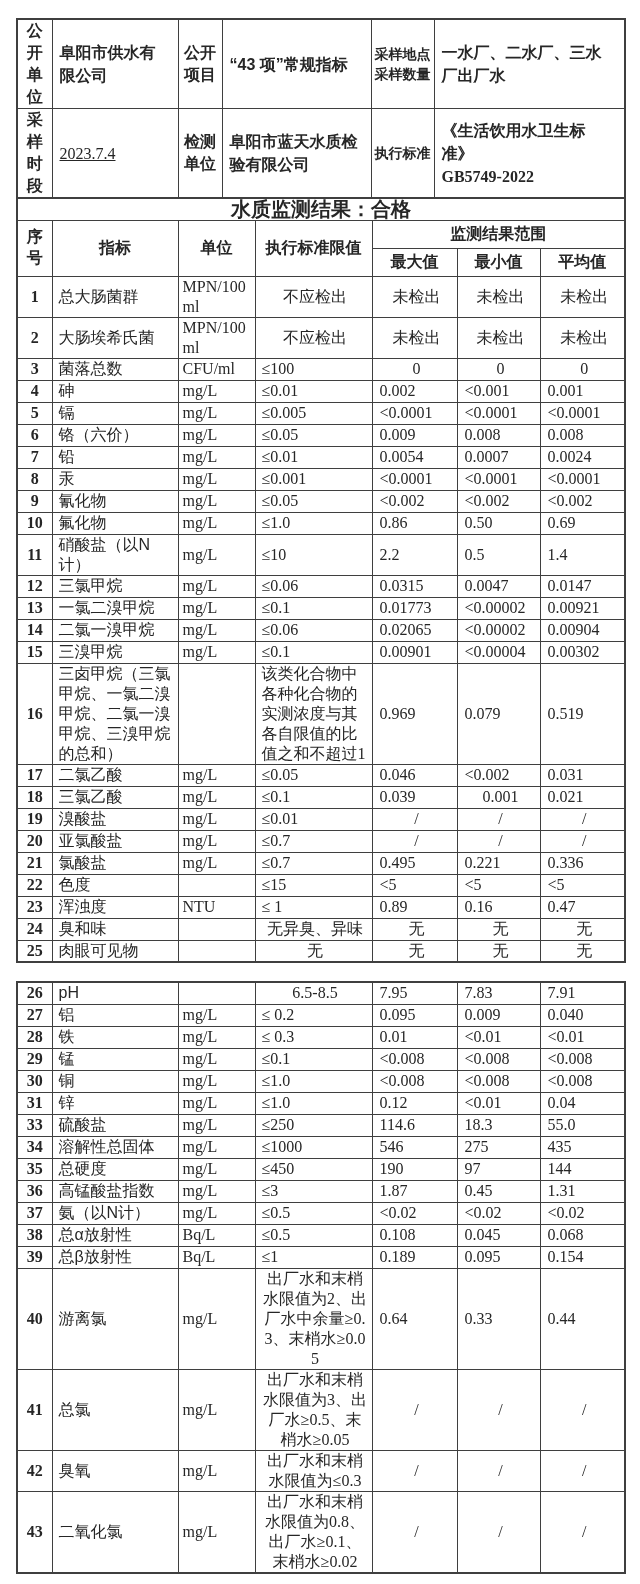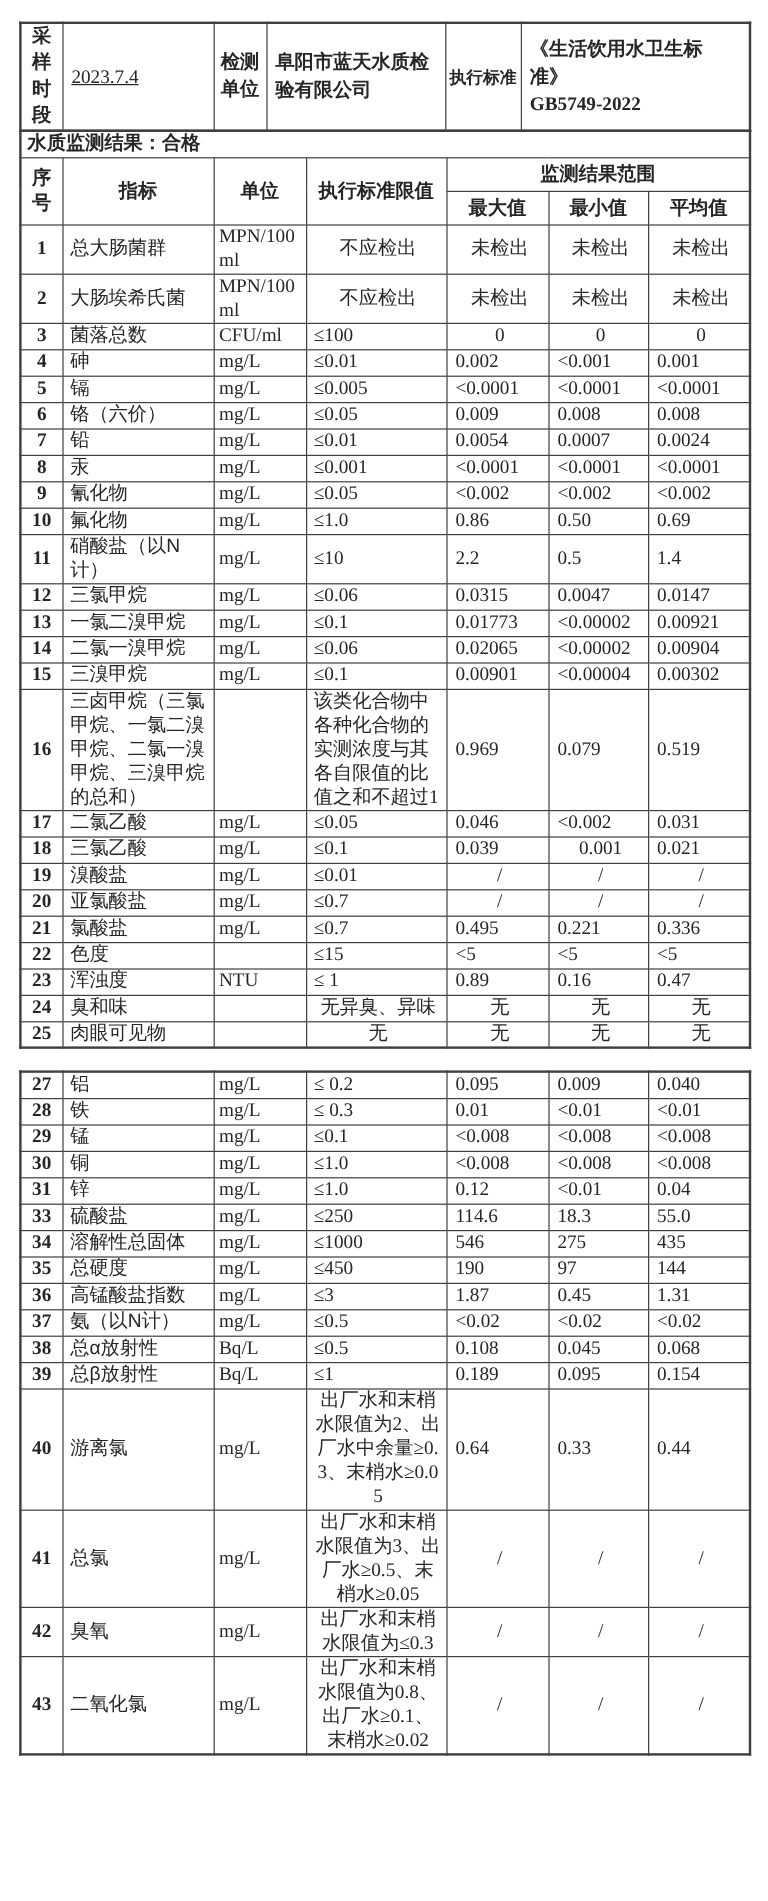--- a/index.html
+++ b/index.html
@@ -16,21 +16,21 @@
   .info td{height:57px;}
   .info .lbl{font-weight:700;text-align:center;white-space:pre-line;padding:0 2px;line-height:22px;}
   .info .lbl.sm{font-size:14px;line-height:20px;}
   .info .valc{font-weight:700;line-height:23px;padding:0 7px;}
   .num{font-family:"Liberation Serif",serif;}
   .info .numv{font-weight:400;text-decoration:underline;}
   .std-code{font-weight:700;font-family:"Liberation Serif",serif;}
   
   .main{margin-top:-2px;}
   .main th{font-weight:700;height:28px;text-align:center;padding:0 2px;}
-  .banner{height:30px;font-weight:700;font-size:16px;margin-top:12px;}
+  .banner{height:30px;text-align:center;font-weight:700;font-size:20px;margin-top:12px;}
   .main td,.part2 td{height:22px;line-height:20px;}
   .no{text-align:center;font-weight:700;}
   .name{text-align:left;padding:0 4px 0 6px;}
   .unit{padding:0 2px 0 4px;}
   .limit{padding:0 3px 0 6px;}
   .val{padding:0 3px 0 7px;}
   .c{text-align:center;}
   .part2{margin-top:18px;}
   .std{white-space:pre-line;}
 </style>
@@ -42,20 +42,31 @@
   <table class="info">
     <colgroup>
       <col style="width:35px">
         <col style="width:126px">
         <col style="width:44px">
       <col style="width:149px">
         <col style="width:63px">
         <col style="width:191px">
     </colgroup>
     <tbody>
+      <tr>
+        <td class="lbl">公开
+单位</td>
+        <td class="valc">阜阳市供水有限公司</td>
+        <td class="lbl">公开
+项目</td>
+        <td class="valc">“43 项”常规指标</td>
+        <td class="lbl sm">采样地点
+采样数量</td>
+        <td class="valc">一水厂、二水厂、三水厂出厂水</td>
+      </tr>
       <tr>
         <td class="lbl">采样
 时段</td>
         <td class="valc numv num">2023.7.4</td>
         <td class="lbl">检测
 单位</td>
         <td class="valc">阜阳市蓝天水质检验有限公司</td>
         <td class="lbl sm">执行标准</td>
         <td class="valc std"><span>《生活饮用水卫生标准》</span>
 <span class="std-code">GB5749-2022</span></td>
@@ -324,20 +335,29 @@
       <col style="width:35px">
         <col style="width:126px">
         <col style="width:77px">
       <col style="width:117px">
         <col style="width:85px">
         <col style="width:83px">
         <col style="width:85px">
     </colgroup>
     <tbody id="rows-part2">
         <tr>
+          <td class="no num">26</td>
+          <td class="name">pH</td>
+          <td class="unit num"></td>
+          <td class="limit num c">6.5-8.5</td>
+          <td class="val num">7.95</td>
+          <td class="val num">7.83</td>
+          <td class="val num">7.91</td>
+        </tr>
+        <tr>
           <td class="no num">27</td>
           <td class="name">铝</td>
           <td class="unit num">mg/L</td>
           <td class="limit num">≤ 0.2</td>
           <td class="val num">0.095</td>
           <td class="val num">0.009</td>
           <td class="val num">0.040</td>
         </tr>
         <tr>
           <td class="no num">28</td>

